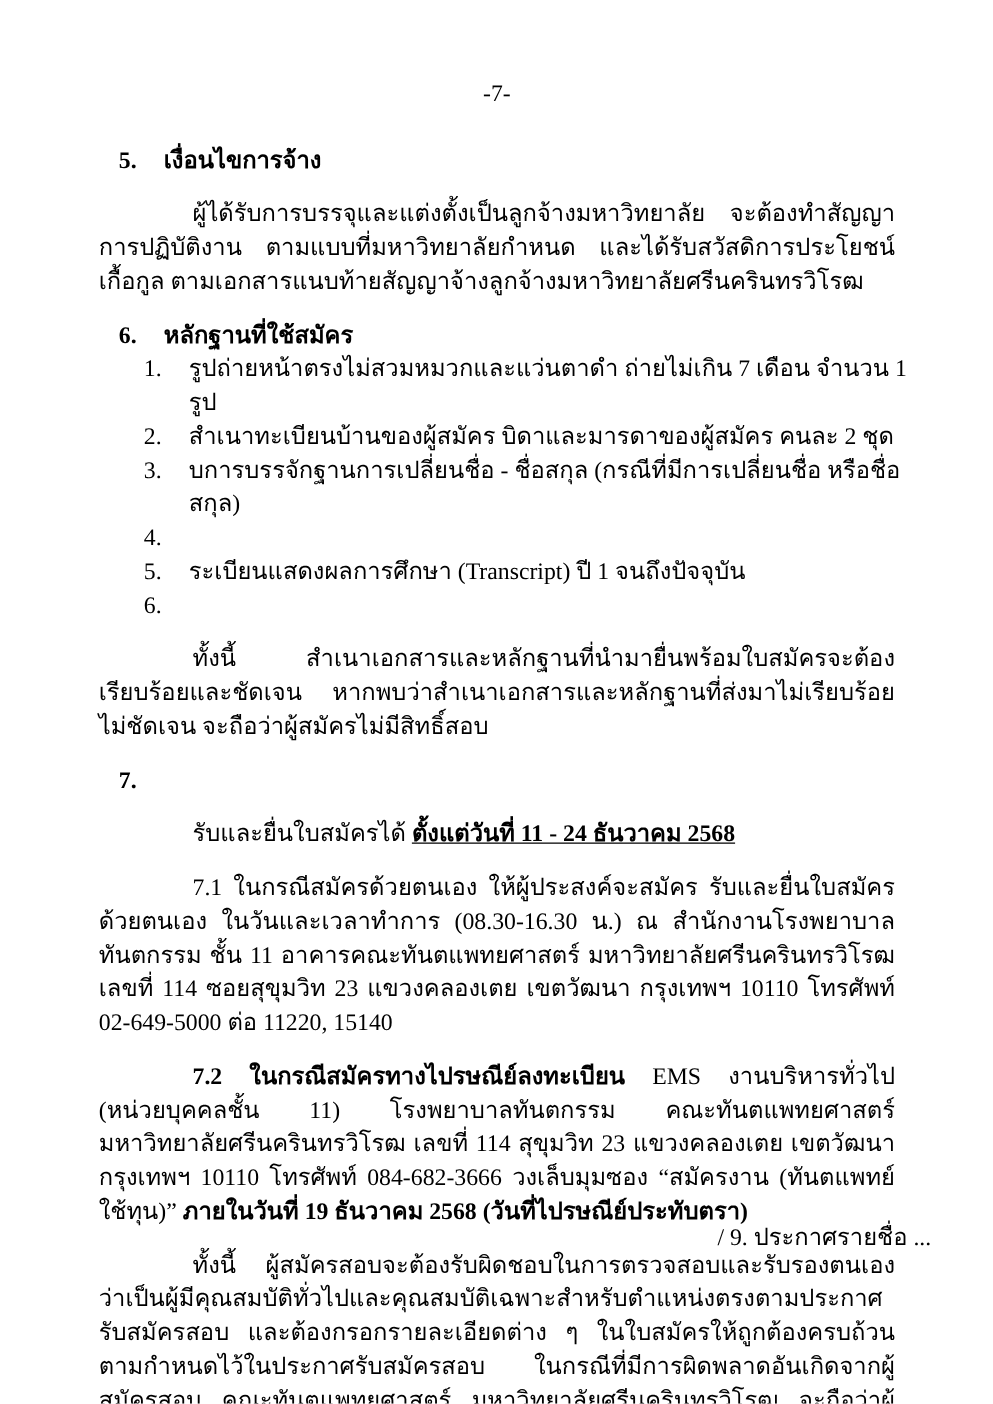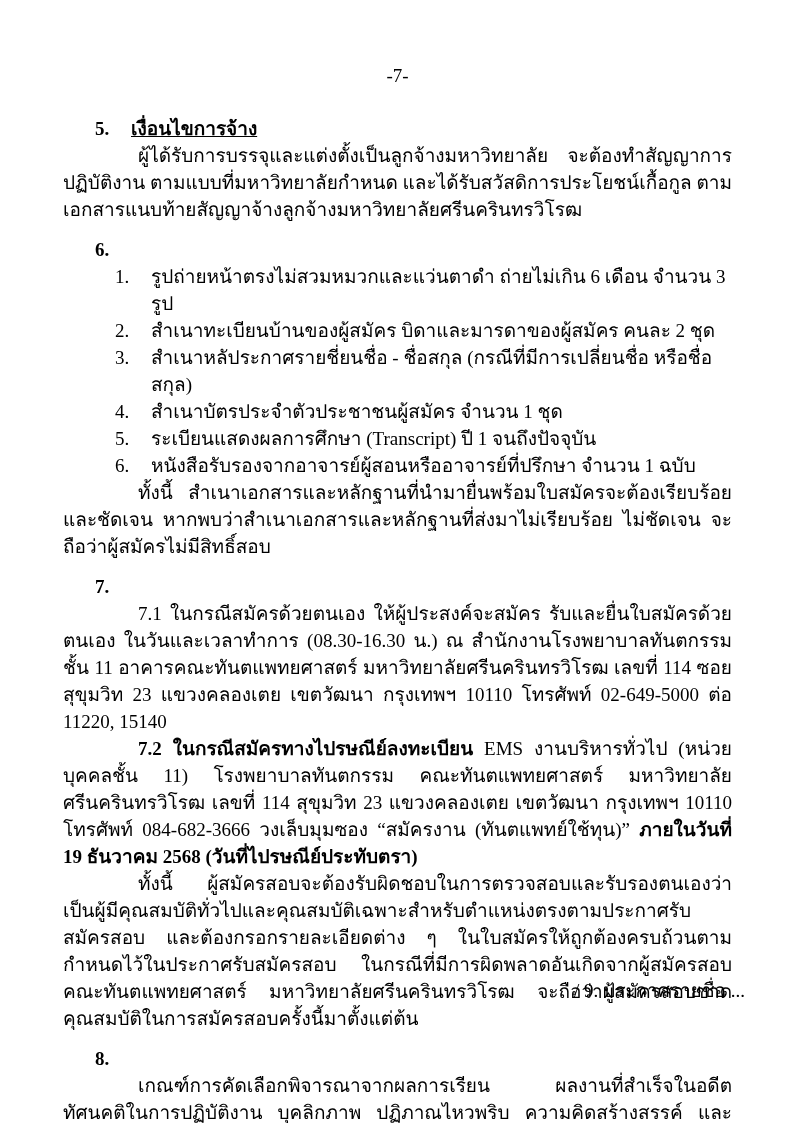--- a/index.html
+++ b/index.html
@@ -25,25 +25,24 @@
   .sec-head {
     display: flex;
     font-weight: bold;
     margin-left: 32px;
   }
   .sec-head .num {
     flex: none;
     width: 36px;
   }
   .sec-head .title {
-    text-decoration: underline;
     white-space: pre-wrap;
   }
   p.para {
-    margin: 0;
+    margin: 16px;
     text-indent: 75px;
     text-align: justify;
   }
   .doclist { margin: 0; padding: 0; list-style: none; margin-left: 52px; }
   .doclist li { display: flex; }
   .doclist .li-num { flex: none; width: 36px; }
   .bu { font-weight: bold; text-decoration: underline; }
   .b { font-weight: bold; }
   .footer-note {
     position: absolute;
@@ -63,54 +62,54 @@
     <div class="sec-head">
       <span class="num">5.</span>
       <span class="title">เงื่อนไขการจ้าง</span>
     </div>
     <p class="para">ผู้ได้รับการบรรจุและแต่งตั้งเป็นลูกจ้างมหาวิทยาลัย จะต้องทำสัญญาการปฏิบัติงาน ตามแบบที่มหาวิทยาลัยกำหนด และได้รับสวัสดิการประโยชน์เกื้อกูล ตามเอกสารแนบท้ายสัญญาจ้างลูกจ้างมหาวิทยาลัยศรีนครินทรวิโรฒ</p>
   </div>
 
   <div class="section">
     <div class="sec-head">
       <span class="num">6.</span>
+      <span class="title">หลักฐานที่ใช้สมัคร</span>
     </div>
     <ol class="doclist">
       <li>
         <span class="li-num">1.</span>
-        <span>รูปถ่ายหน้าตรงไม่สวมหมวกและแว่นตาดำ ถ่ายไม่เกิน 6 เดือน จำนวน 3 รูป</span>
+        <span>รูปถ่ายหน้าตรงไม่สวมหมวกและแว่นตาดำ ถ่ายไม่เกิน 7 เดือน จำนวน 1 รูป</span>
       </li>
       <li>
         <span class="li-num">2.</span>
         <span>สำเนาทะเบียนบ้านของผู้สมัคร บิดาและมารดาของผู้สมัคร คนละ 2 ชุด</span>
       </li>
       <li>
         <span class="li-num">3.</span>
-        <span>สำเนาหลัประกาศรายชี่ยนชื่อ - ชื่อสกุล (กรณีที่มีการเปลี่ยนชื่อ หรือชื่อสกุล)</span>
+        <span>บการบรรจักฐานการเปลี่ยนชื่อ - ชื่อสกุล (กรณีที่มีการเปลี่ยนชื่อ หรือชื่อสกุล)</span>
       </li>
       <li>
         <span class="li-num">4.</span>
-        <span>สำเนาบัตรประจำตัวประชาชนผู้สมัคร จำนวน 1 ชุด</span>
       </li>
       <li>
         <span class="li-num">5.</span>
         <span>ระเบียนแสดงผลการศึกษา (Transcript) ปี 1 จนถึงปัจจุบัน</span>
       </li>
       <li>
         <span class="li-num">6.</span>
-        <span>หนังสือรับรองจากอาจารย์ผู้สอนหรืออาจารย์ที่ปรึกษา จำนวน 1 ฉบับ</span>
       </li>
     </ol>
     <p class="para">ทั้งนี้ สำเนาเอกสารและหลักฐานที่นำมายื่นพร้อมใบสมัครจะต้องเรียบร้อยและชัดเจน หากพบว่าสำเนาเอกสารและหลักฐานที่ส่งมาไม่เรียบร้อย ไม่ชัดเจน จะถือว่าผู้สมัครไม่มีสิทธิ์สอบ</p>
   </div>
 
   <div class="section">
     <div class="sec-head">
       <span class="num">7.</span>
     </div>
+    <p class="para"><span style="white-space:pre-wrap">รับและยื่นใบสมัครได้ </span><span class="bu">ตั้งแต่วันที่ 11 - 24 ธันวาคม 2568</span></p>
     <p class="para">7.1 ในกรณีสมัครด้วยตนเอง ให้ผู้ประสงค์จะสมัคร รับและยื่นใบสมัครด้วยตนเอง ในวันและเวลาทำการ (08.30-16.30 น.) ณ สำนักงานโรงพยาบาลทันตกรรม ชั้น 11 อาคารคณะทันตแพทยศาสตร์ มหาวิทยาลัยศรีนครินทรวิโรฒ เลขที่ 114 ซอยสุขุมวิท 23 แขวงคลองเตย เขตวัฒนา กรุงเทพฯ 10110 โทรศัพท์ 02-649-5000 ต่อ 11220, 15140</p>
     <p class="para"><span class="b">7.2 ในกรณีสมัครทางไปรษณีย์ลงทะเบียน</span><span style="white-space:pre-wrap"> EMS งานบริหารทั่วไป (หน่วยบุคคลชั้น 11) โรงพยาบาลทันตกรรม คณะทันตแพทยศาสตร์ มหาวิทยาลัยศรีนครินทรวิโรฒ เลขที่ 114 สุขุมวิท 23 แขวงคลองเตย เขตวัฒนา กรุงเทพฯ 10110 โทรศัพท์ 084-682-3666 วงเล็บมุมซอง “สมัครงาน (ทันตแพทย์ใช้ทุน)” </span><span class="b">ภายในวันที่ 19 ธันวาคม 2568 (วันที่ไปรษณีย์ประทับตรา)</span></p>
     <p class="para">ทั้งนี้ ผู้สมัครสอบจะต้องรับผิดชอบในการตรวจสอบและรับรองตนเองว่าเป็นผู้มีคุณสมบัติทั่วไปและคุณสมบัติเฉพาะสำหรับตำแหน่งตรงตามประกาศรับสมัครสอบ และต้องกรอกรายละเอียดต่าง ๆ ในใบสมัครให้ถูกต้องครบถ้วนตามกำหนดไว้ในประกาศรับสมัครสอบ ในกรณีที่มีการผิดพลาดอันเกิดจากผู้สมัครสอบ คณะทันตแพทยศาสตร์ มหาวิทยาลัยศรีนครินทรวิโรฒ จะถือว่าผู้สมัครสอบขาดคุณสมบัติในการสมัครสอบครั้งนี้มาตั้งแต่ต้น</p>
   </div>
 
   <div class="section">
     <div class="sec-head">
       <span class="num">8.</span>
     </div>
     <p class="para">เกณฑ์การคัดเลือกพิจารณาจากผลการเรียน ผลงานที่สำเร็จในอดีต ทัศนคติในการปฏิบัติงาน บุคลิกภาพ ปฏิภาณไหวพริบ ความคิดสร้างสรรค์  และความเป็นผู้นำ</p>

